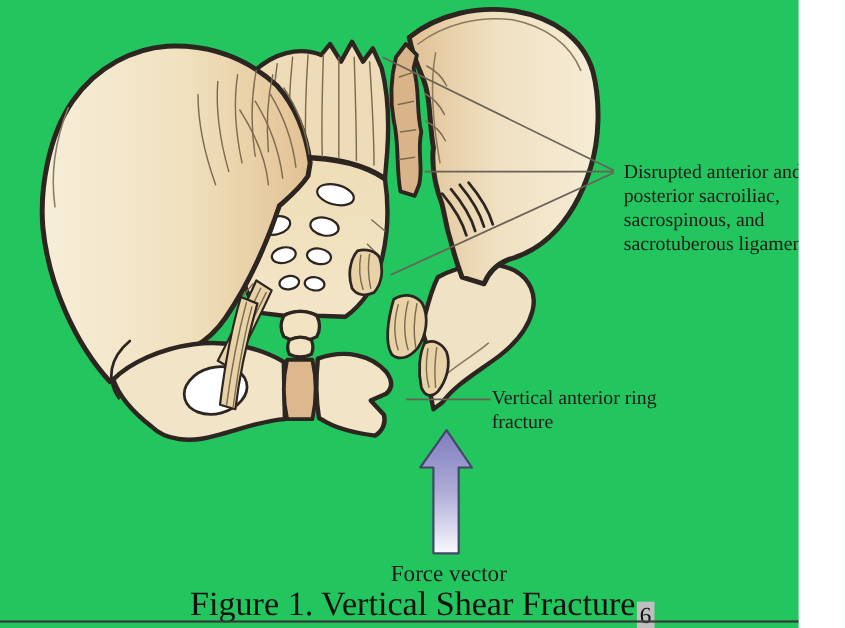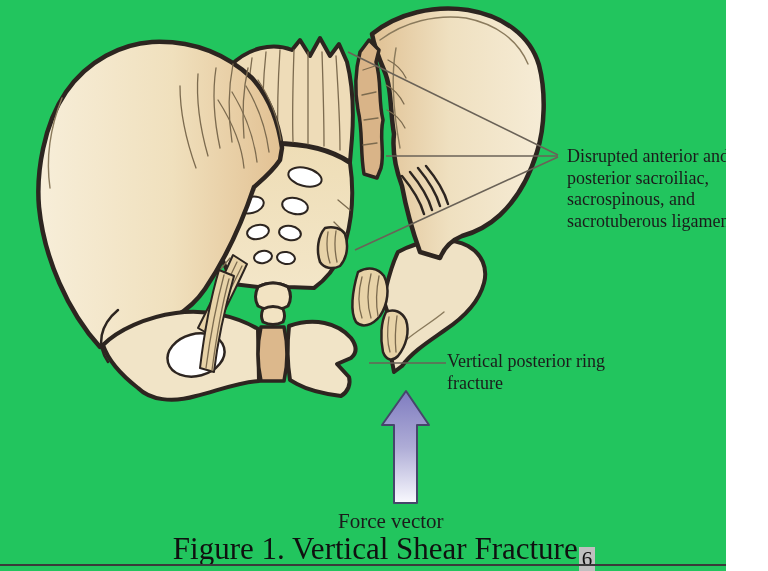--- a/index.html
+++ b/index.html
@@ -2,21 +2,21 @@
 <html><head>
 <meta charset="utf-8">
 <style>
   html,body{margin:0;padding:0;background:#fff;}
   #page{position:relative;width:726px;height:571px;background:#22c55e;overflow:hidden;
         font-family:"Liberation Serif", serif;color:#1f1f1f;}
   #art{position:absolute;left:0;top:0;}
   .ann{position:absolute;font-size:18px;line-height:21.5px;color:#1b1b1b;}
   #ann-ligaments{left:567px;top:146px;width:212px;}
   #ann-fracture{left:447px;top:351px;width:178px;}
-  #ann-force{left:338px;top:511px;width:140px;text-align:left;font-size:21px;}
+  #ann-force{left:338px;top:511px;width:140px;text-align:center;font-size:21px;}
   #caption-row{position:absolute;left:0;top:531px;width:768px;text-align:center;
                font-size:31px;color:#101010;white-space:nowrap;}
   .cap-sup{display:inline-block;background:#bfbfbf;height:33px;line-height:24px;
            font-size:21px;padding:0 3px;vertical-align:-7px;margin-left:1px;}
   #bottom-rule{position:absolute;left:0;top:564px;width:768px;height:2px;background:#3a3a3a;}
   .bone-outline{stroke:#2d2520;stroke-linejoin:round;stroke-linecap:round;}
   .fiber{stroke:#7c6b4f;stroke-width:1.3;fill:none;stroke-linecap:round;}
   .thinline{stroke:#8a7a5c;stroke-width:1.4;fill:none;stroke-linecap:round;}
   .leader{stroke:#6a6257;stroke-width:1.6;fill:none;}
 </style>
@@ -181,21 +181,21 @@
       <path class="leader" d="M386,156 L558,156"></path>
       <path class="leader" d="M355,250 L558,157"></path>
       <path class="leader" d="M369,363 L446,363"></path>
     </g>
 
     <path fill="url(#gArrow)" stroke="#46466b" stroke-width="2" stroke-linejoin="round" d="M406,391 L429,425 L417,425 L417,503 L394,503 L394,425 L382,425 Z"></path>
   </svg>
 
   <div class="ann" id="ann-ligaments">Disrupted anterior and posterior sacroiliac, sacrospinous, and sacrotuberous ligaments</div>
 
-  <div class="ann" id="ann-fracture">Vertical posterior ring fracture</div>
+  <div class="ann" id="ann-fracture">Vertical anterior ring fracture</div>
 
   <div class="ann" id="ann-force">Force vector</div>
 
   <div id="caption-row">
     <span>Figure 1. Vertical Shear Fracture</span><span class="cap-sup">6</span>
   </div>
 
   <div id="bottom-rule"></div>
 </div>
 

